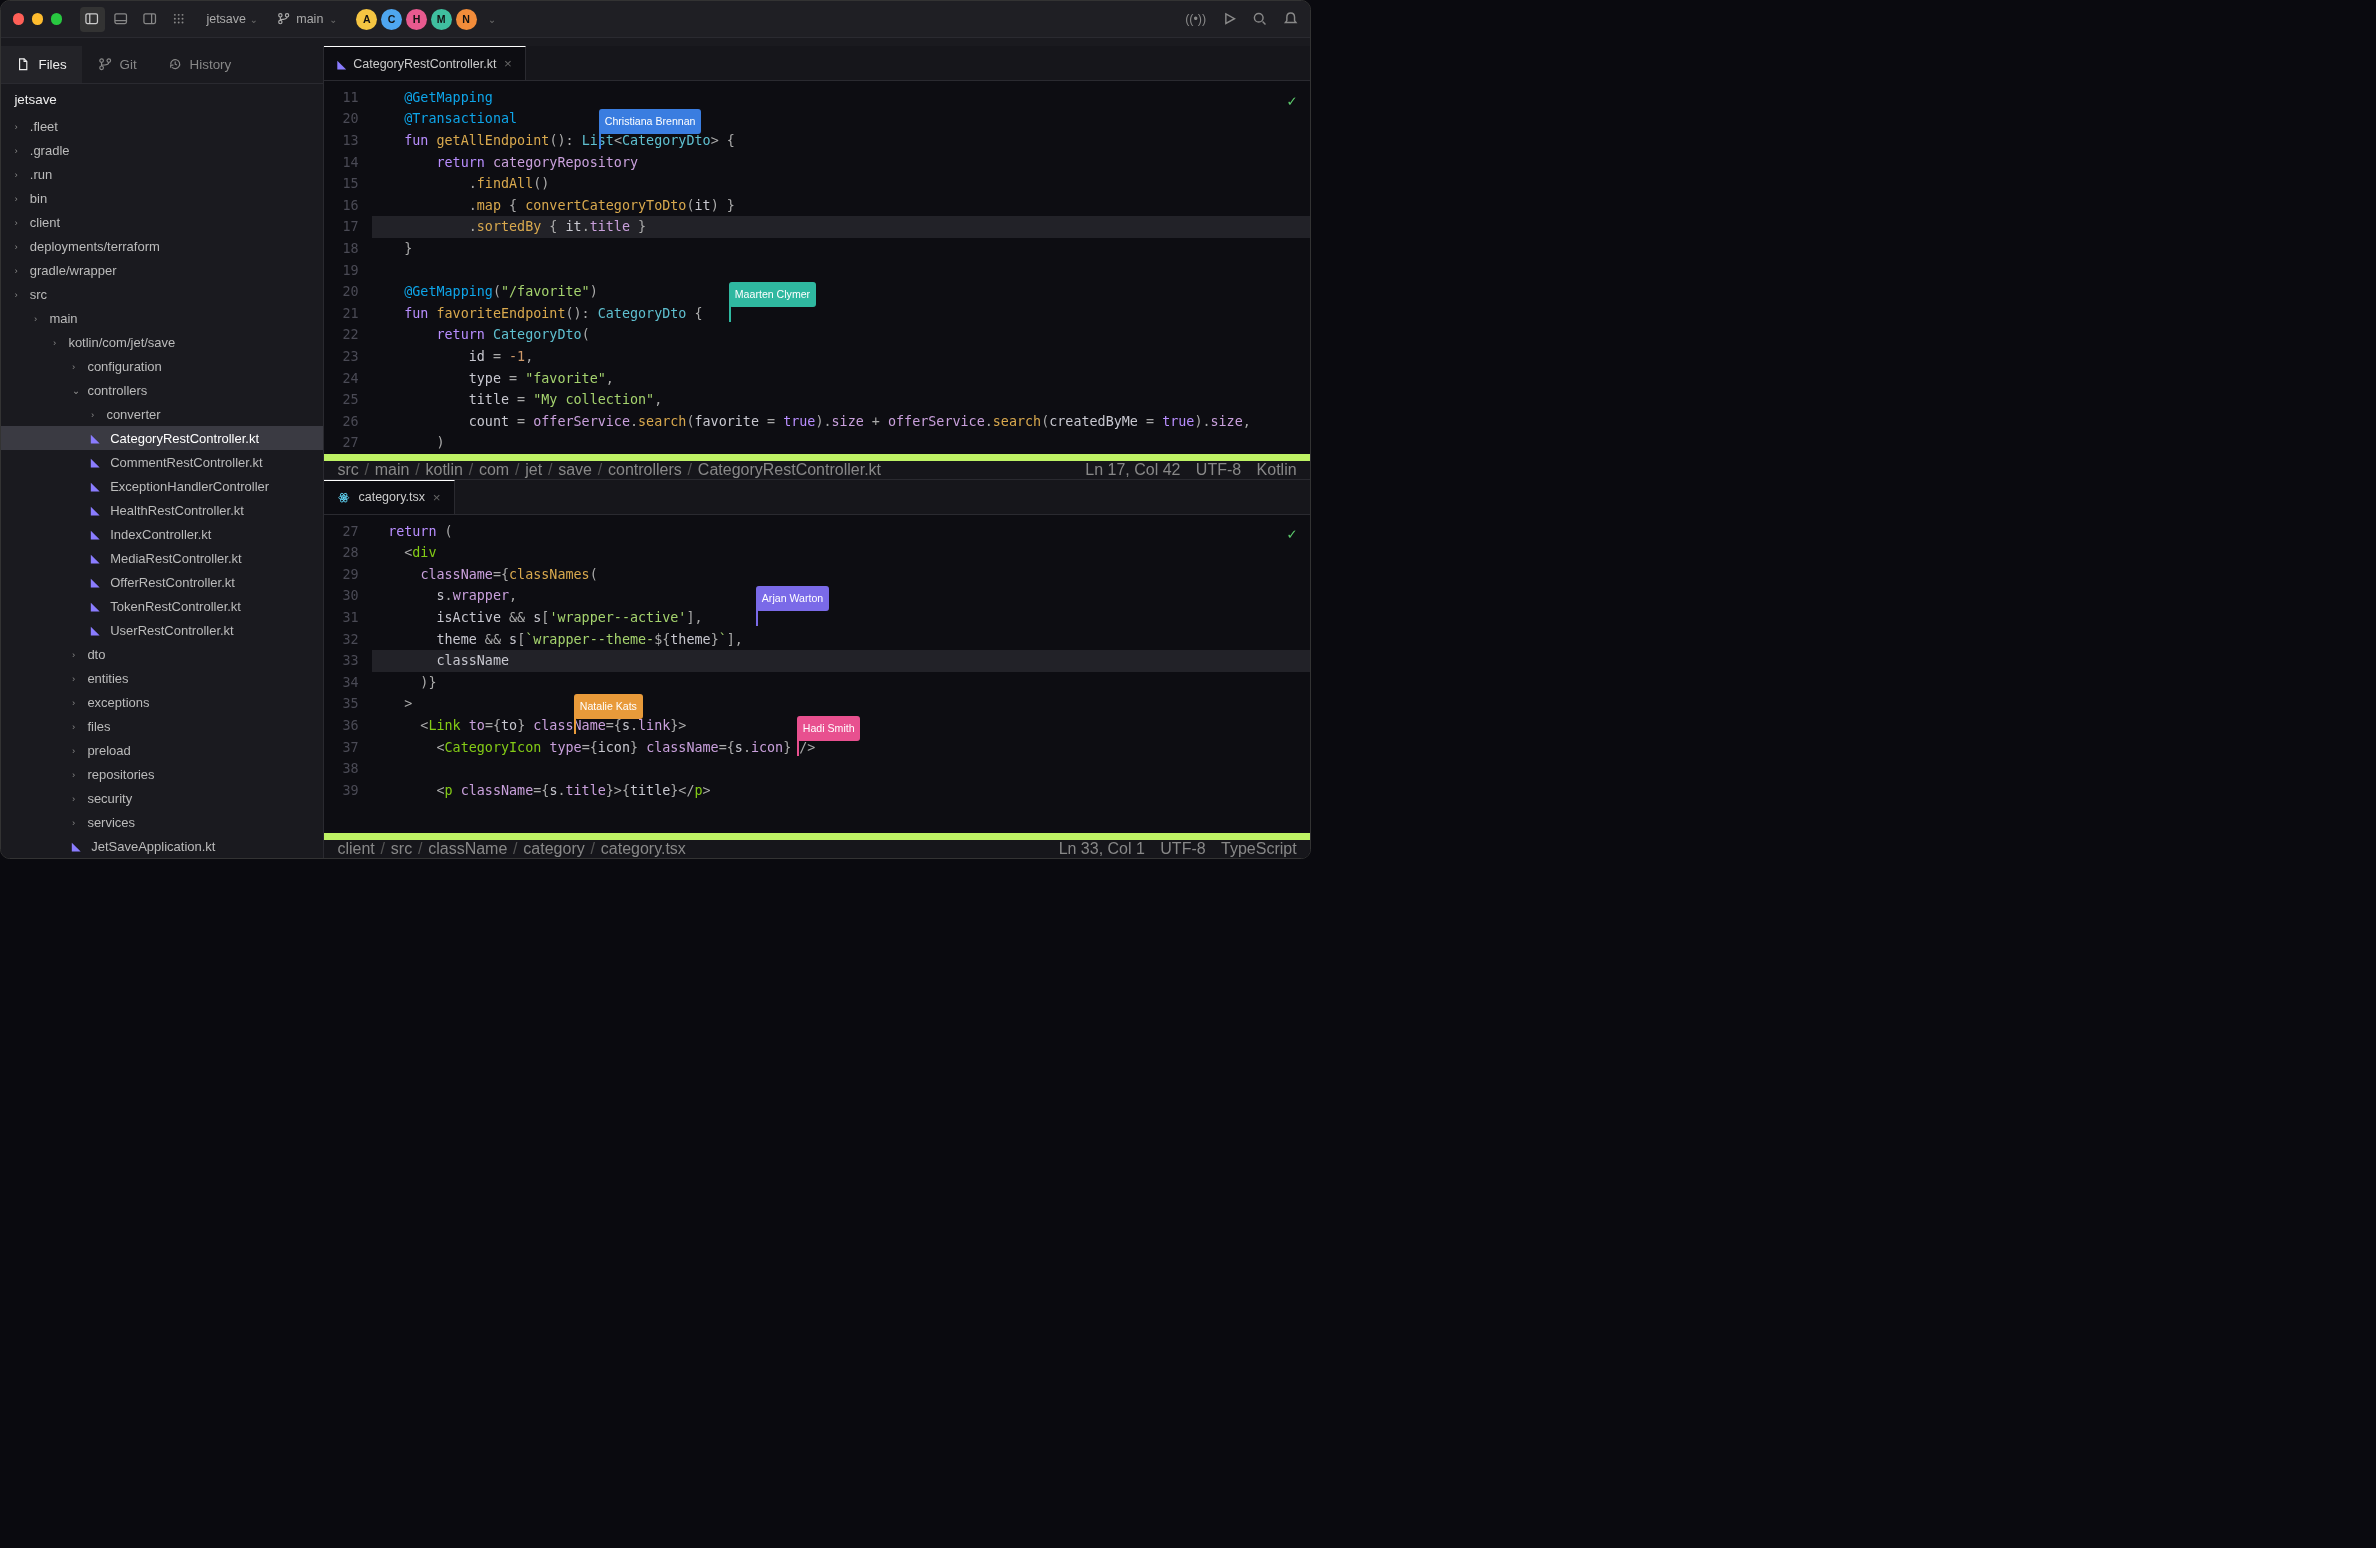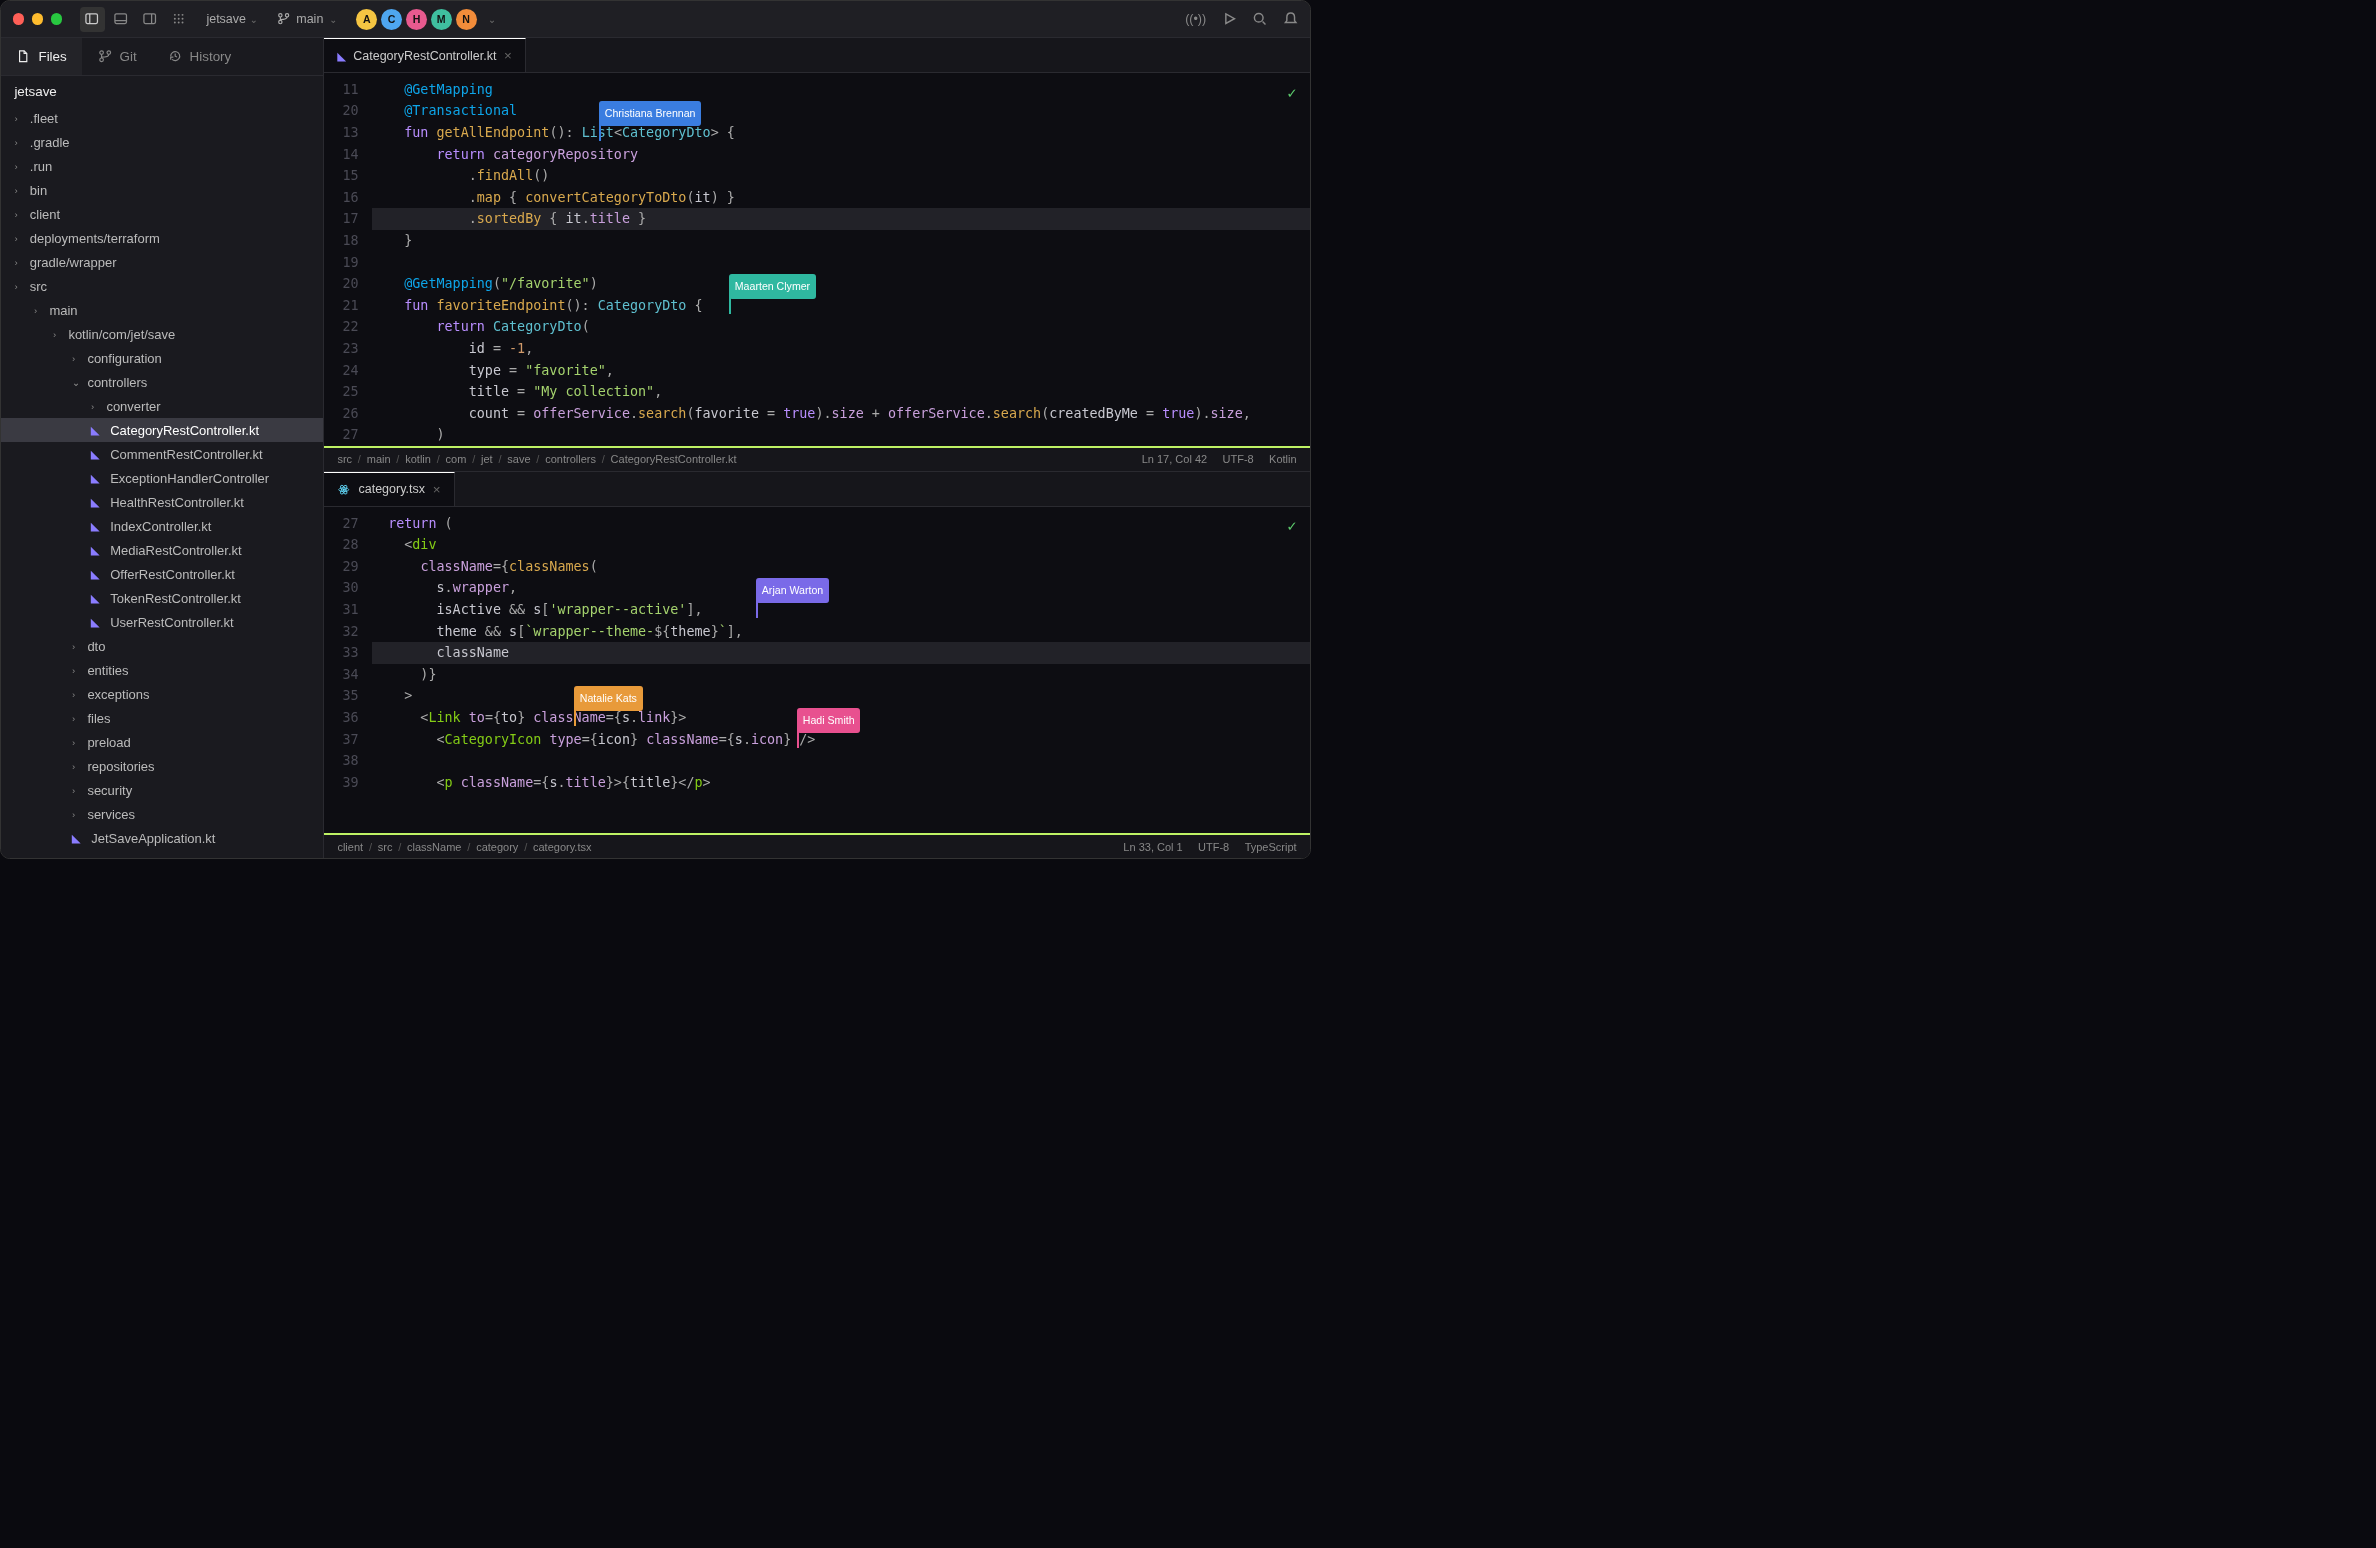--- a/index.html
+++ b/index.html
@@ -14,20 +14,21 @@
 }
 .window {
   background: #1a1a1f;
   border-radius: 9.6px;
   width: 100%;
   height: 100%;
   display: flex;
   flex-direction: column;
   overflow: hidden;
   border: 1px solid #333;
+  gap: 8px;
 }
 .titlebar {
   height: 37px;
   background: #1f1f24;
   display: flex;
   align-items: center;
   padding: 0 11.5px;
   gap: 7.7px;
   border-bottom: 1px solid #2a2a30;
 }
@@ -141,25 +142,25 @@
   border-radius: 2.9px;
   color: #fff;
   font-family: -apple-system, sans-serif;
   white-space: nowrap;
   z-index: 5;
 }
 
 .status-bar {
   height: 25px;
   background: #16161b;
-  border-top: 2px solid #bef264;
-  display: flex;
-  align-items: center;
+  border-top: 7px solid #bef264;
+  display: flex;
+  align-items: flex-start;
   padding: 0 13.4px;
-  font-size: 11px;
+  font-size: 16px;
   color: #888;
 }
 .crumb-sep { margin: 0 5.8px; color: #555; }
 .status-right { margin-left: auto; display: flex; gap: 15.4px; }
 
 svg { display: block; }
 </style>
 </head>
 <body>
 

